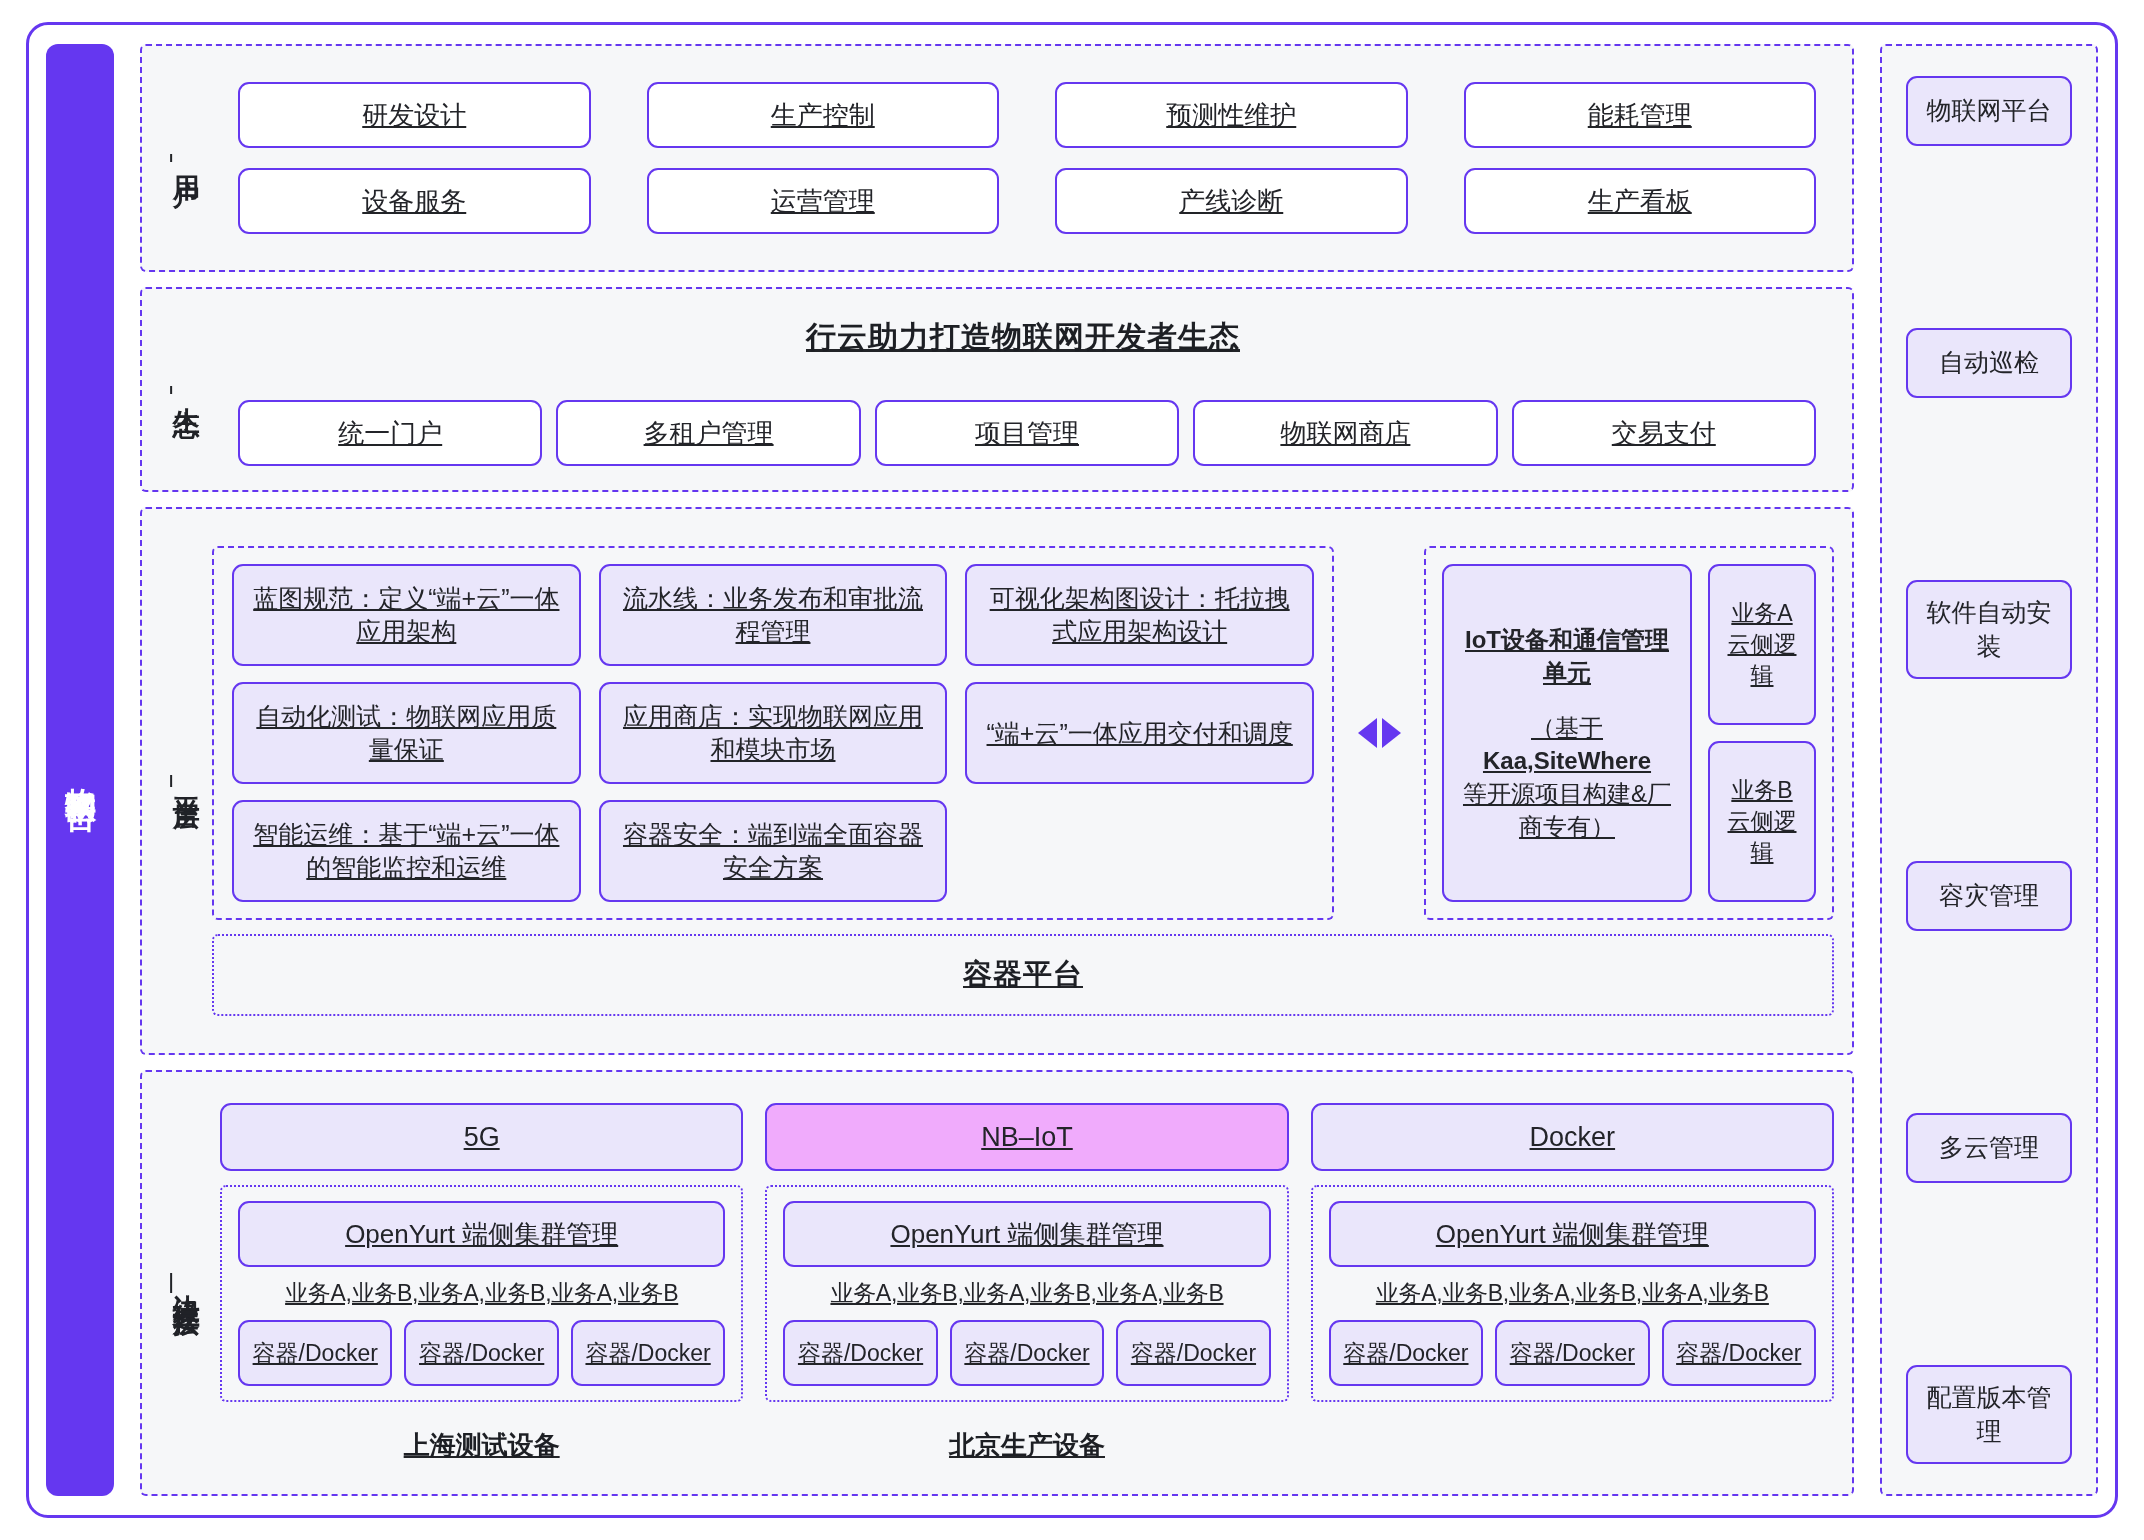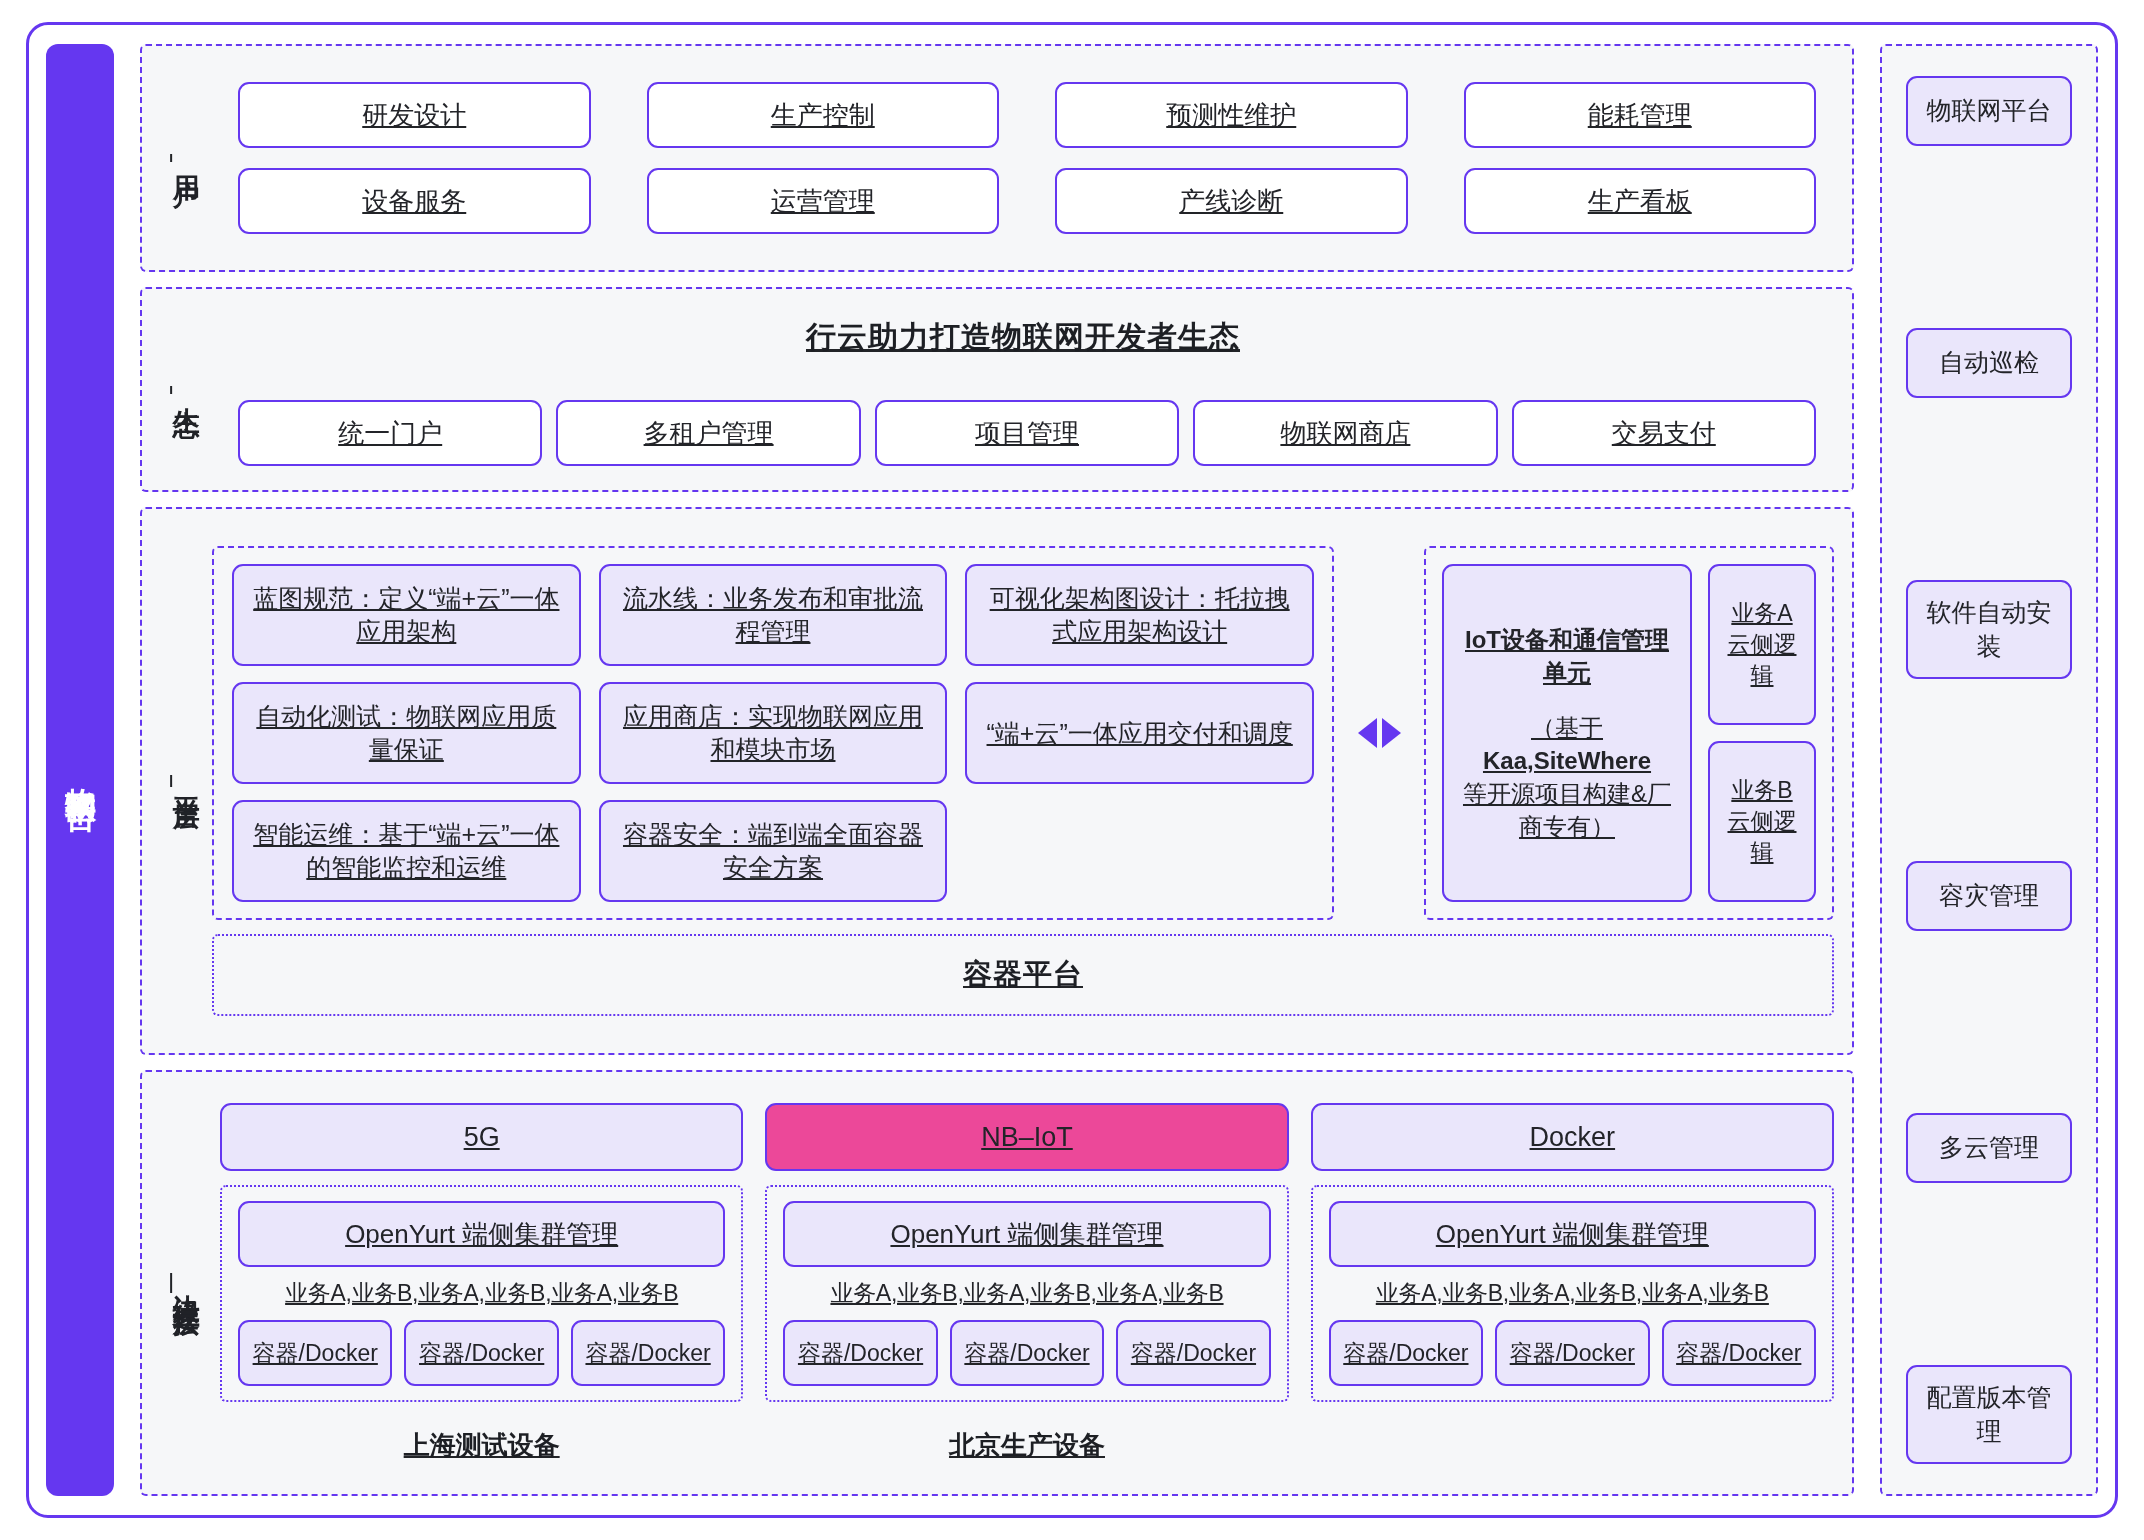--- a/index.html
+++ b/index.html
@@ -106,21 +106,21 @@
 
   
   .edge-band{flex:1 1 auto;}
   .edge-body{display:flex;flex-direction:column;height:100%;justify-content:center;}
   .edge-cols{display:grid;grid-template-columns:repeat(3,1fr);gap:22px;padding-left:8px;}
   .edge-col{display:flex;flex-direction:column;gap:14px;}
   .net-pill{
     background:#eae6fb;border:2.5px solid #6537f0;border-radius:11px;height:64px;
     display:flex;align-items:center;justify-content:center;font-size:27px;color:#232429;
   }
-  .net-pill.hi{background:#ec4899;}
+  .net-pill.hi{background:#f0abfc;}
   .dev-box{
     border:2.5px dotted #6537f0;border-radius:6px;padding:14px 16px;box-sizing:border-box;
     display:flex;flex-direction:column;gap:11px;
   }
   .oy-pill{
     background:#eae6fb;border:2.5px solid #6537f0;border-radius:11px;height:62px;
     display:flex;align-items:center;justify-content:center;font-size:26px;color:#232429;
   }
   .svc-line{font-size:23px;color:#232429;text-align:center;letter-spacing:-0.3px;}
   .docker-row{display:grid;grid-template-columns:repeat(3,1fr);gap:12px;}

